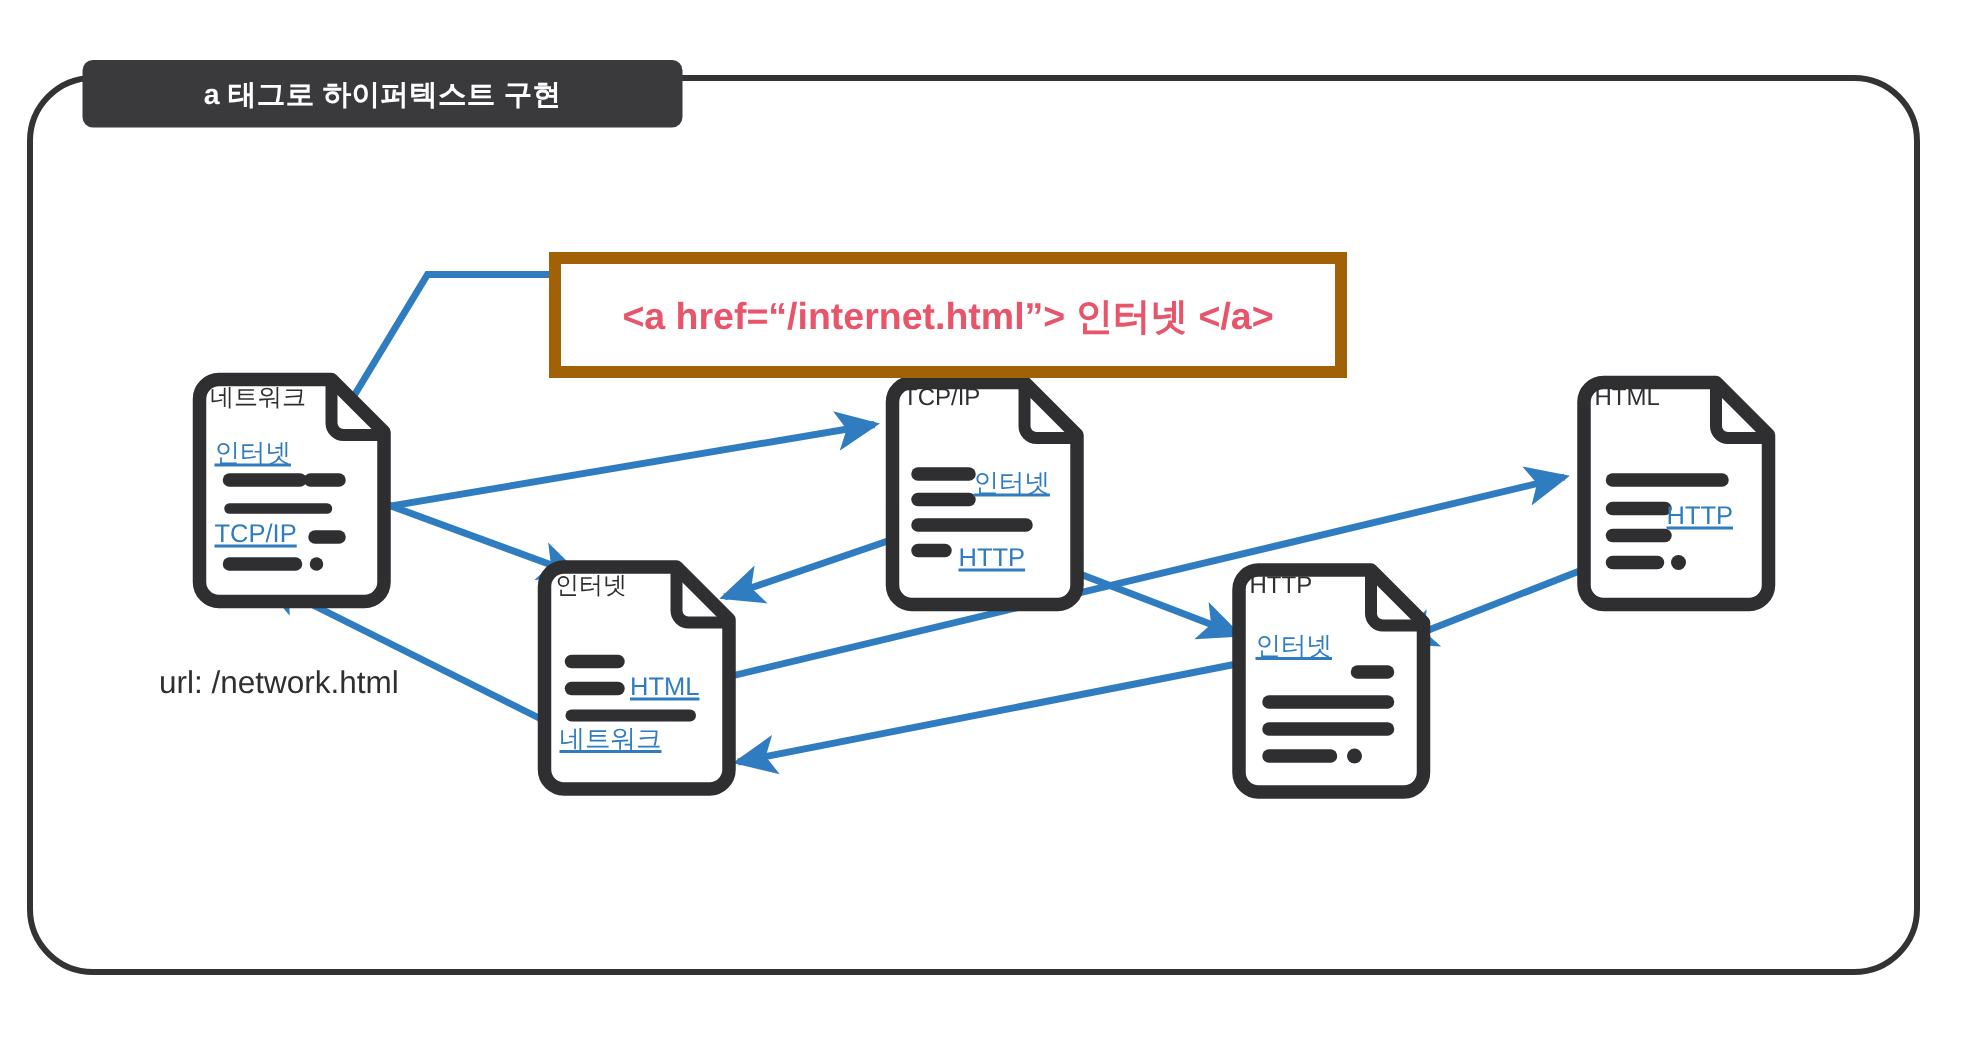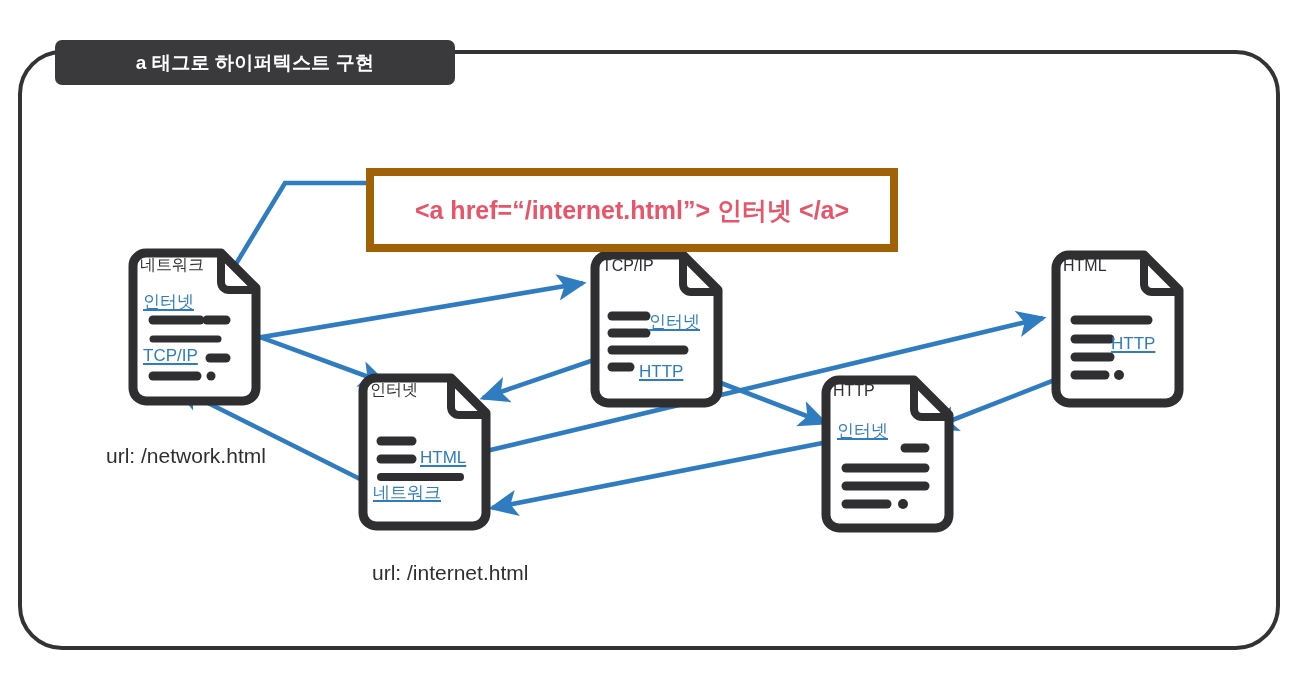--- a/index.html
+++ b/index.html
@@ -246,15 +246,14 @@
         <line x1="30" y1="113" x2="65" y2="113" stroke-width="9"></line>
         <line x1="30" y1="131" x2="60" y2="131" stroke-width="9"></line>
         <circle cx="74" cy="131" r="5" fill="#2f2f32" stroke="none"></circle>
       </g>
     </svg>
     <div class="doc-title">HTML</div>
     <div class="lnk" style="left:66px; top:90px;">HTTP</div>
   </div>
 
   <div class="url-caption" style="left:74px; top:444px;">url: /network.html</div>
-  <div class="url-caption" style="left:340px; top:561px;">url: /internet.html</div>
 
 </div>
 
 </body></html>

